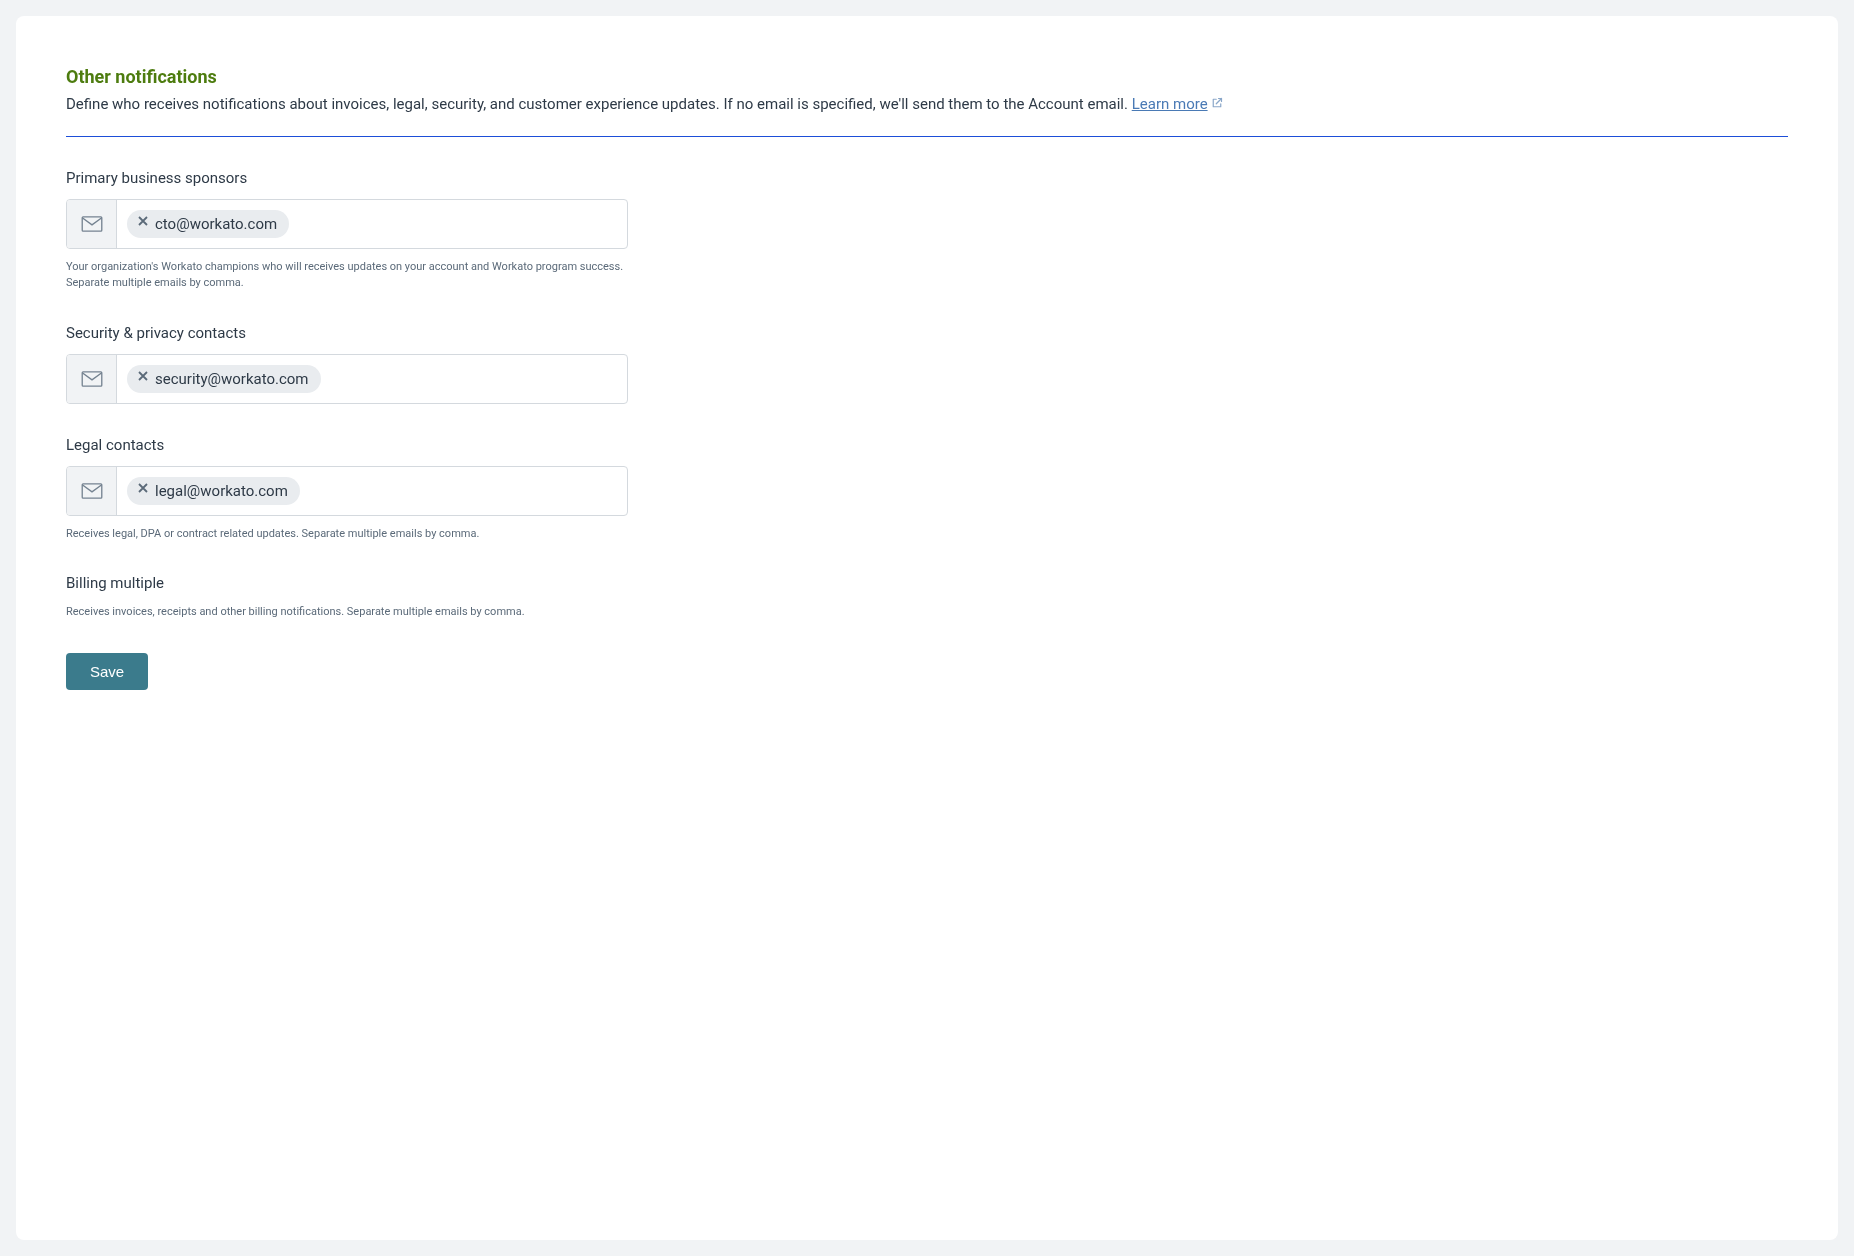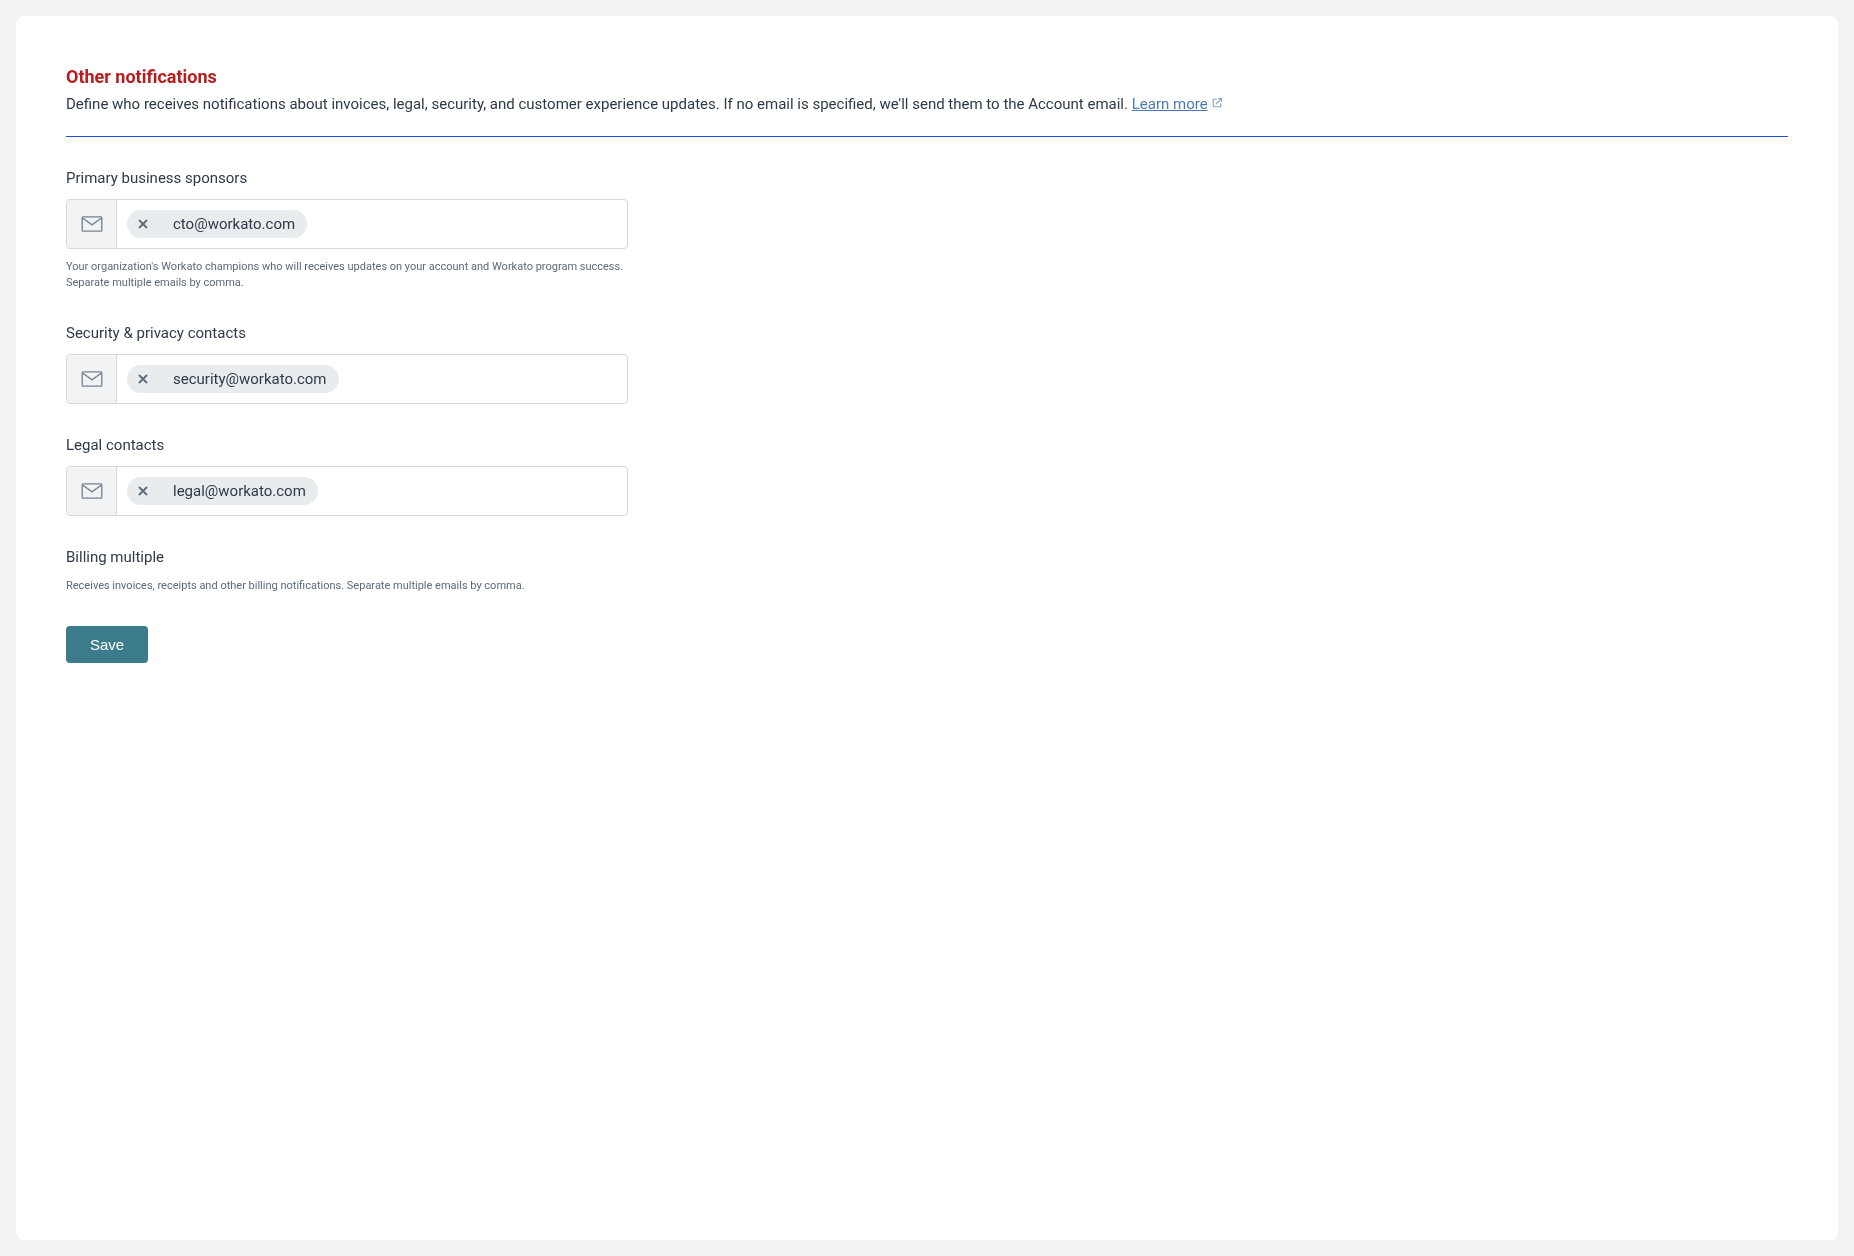--- a/index.html
+++ b/index.html
@@ -17,21 +17,21 @@
       background: #ffffff;
       border-radius: 8px;
       padding: 50px;
       max-width: 1822px;
       margin: 0 auto;
       min-height: 1224px;
     }
     .section-title {
       font-size: 18px;
       font-weight: 700;
-      color: #b91c1c;
+      color: #4d7c0f;
       margin-bottom: 6px;
     }
     .section-desc {
       font-size: 15px;
       color: #2e3a47;
       line-height: 1.5;
       padding-bottom: 20px;
       border-bottom: 1px solid #1d4ed8;
       margin-bottom: 32px;
     }
@@ -83,27 +83,26 @@
       display: flex;
       align-items: center;
       padding: 9px 10px;
       flex: 1;
       flex-wrap: wrap;
       gap: 6px;
       min-height: 48px;
     }
     .chip {
       display: inline-flex;
-      align-items: center;
       background: #e9ecef;
       border-radius: 14px;
       padding: 5px 12px 5px 10px;
       font-size: 15px;
       color: #2e3a47;
-      gap: 24px;
+      gap: 6px;
     }
     .chip-remove {
       display: inline-flex;
       align-items: center;
       justify-content: center;
       width: 12px;
       height: 12px;
       cursor: pointer;
     }
     .chip-remove svg {
@@ -214,20 +213,21 @@
           <span class="chip-remove">
             <svg viewBox="0 0 10 10">
                 <path d="M1 1l8 8M9 1l-8 8"></path>
               </svg>
           </span>
           <span>legal@workato.com</span>
         </span>
         <input type="text" class="chip-input" style="">
       </div>
     </div>
+    <div class="field-help">Receives legal, DPA or contract related updates. Separate multiple emails by comma.</div>
   </div>
 
   
   <div class="field-group">
     <div class="field-label">Billing multiple</div>
     <div class="field-help">Receives invoices, receipts and other billing notifications. Separate multiple emails by comma.</div>
   </div>
 
   <button class="save-button">Save</button>
 

